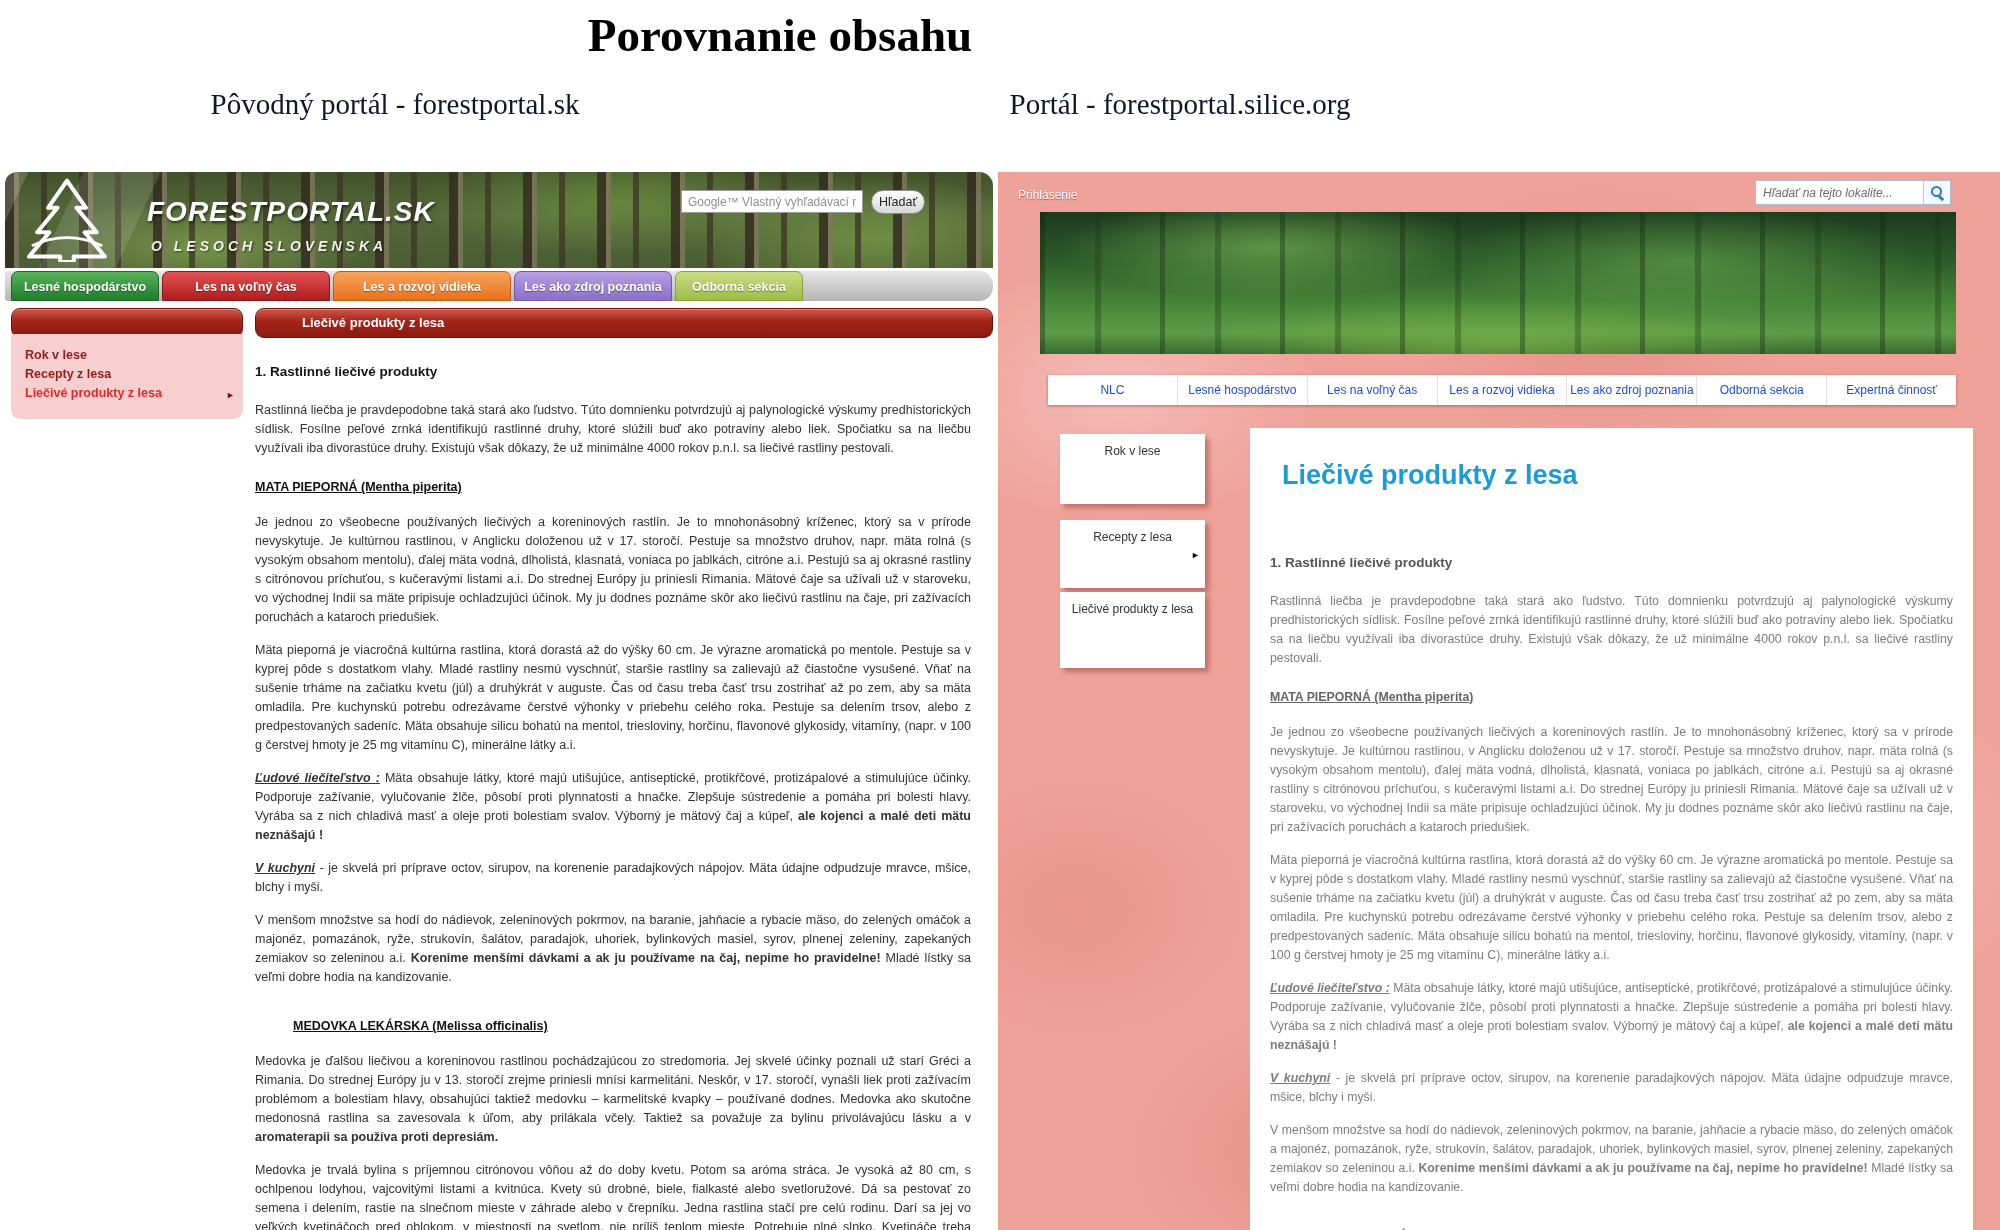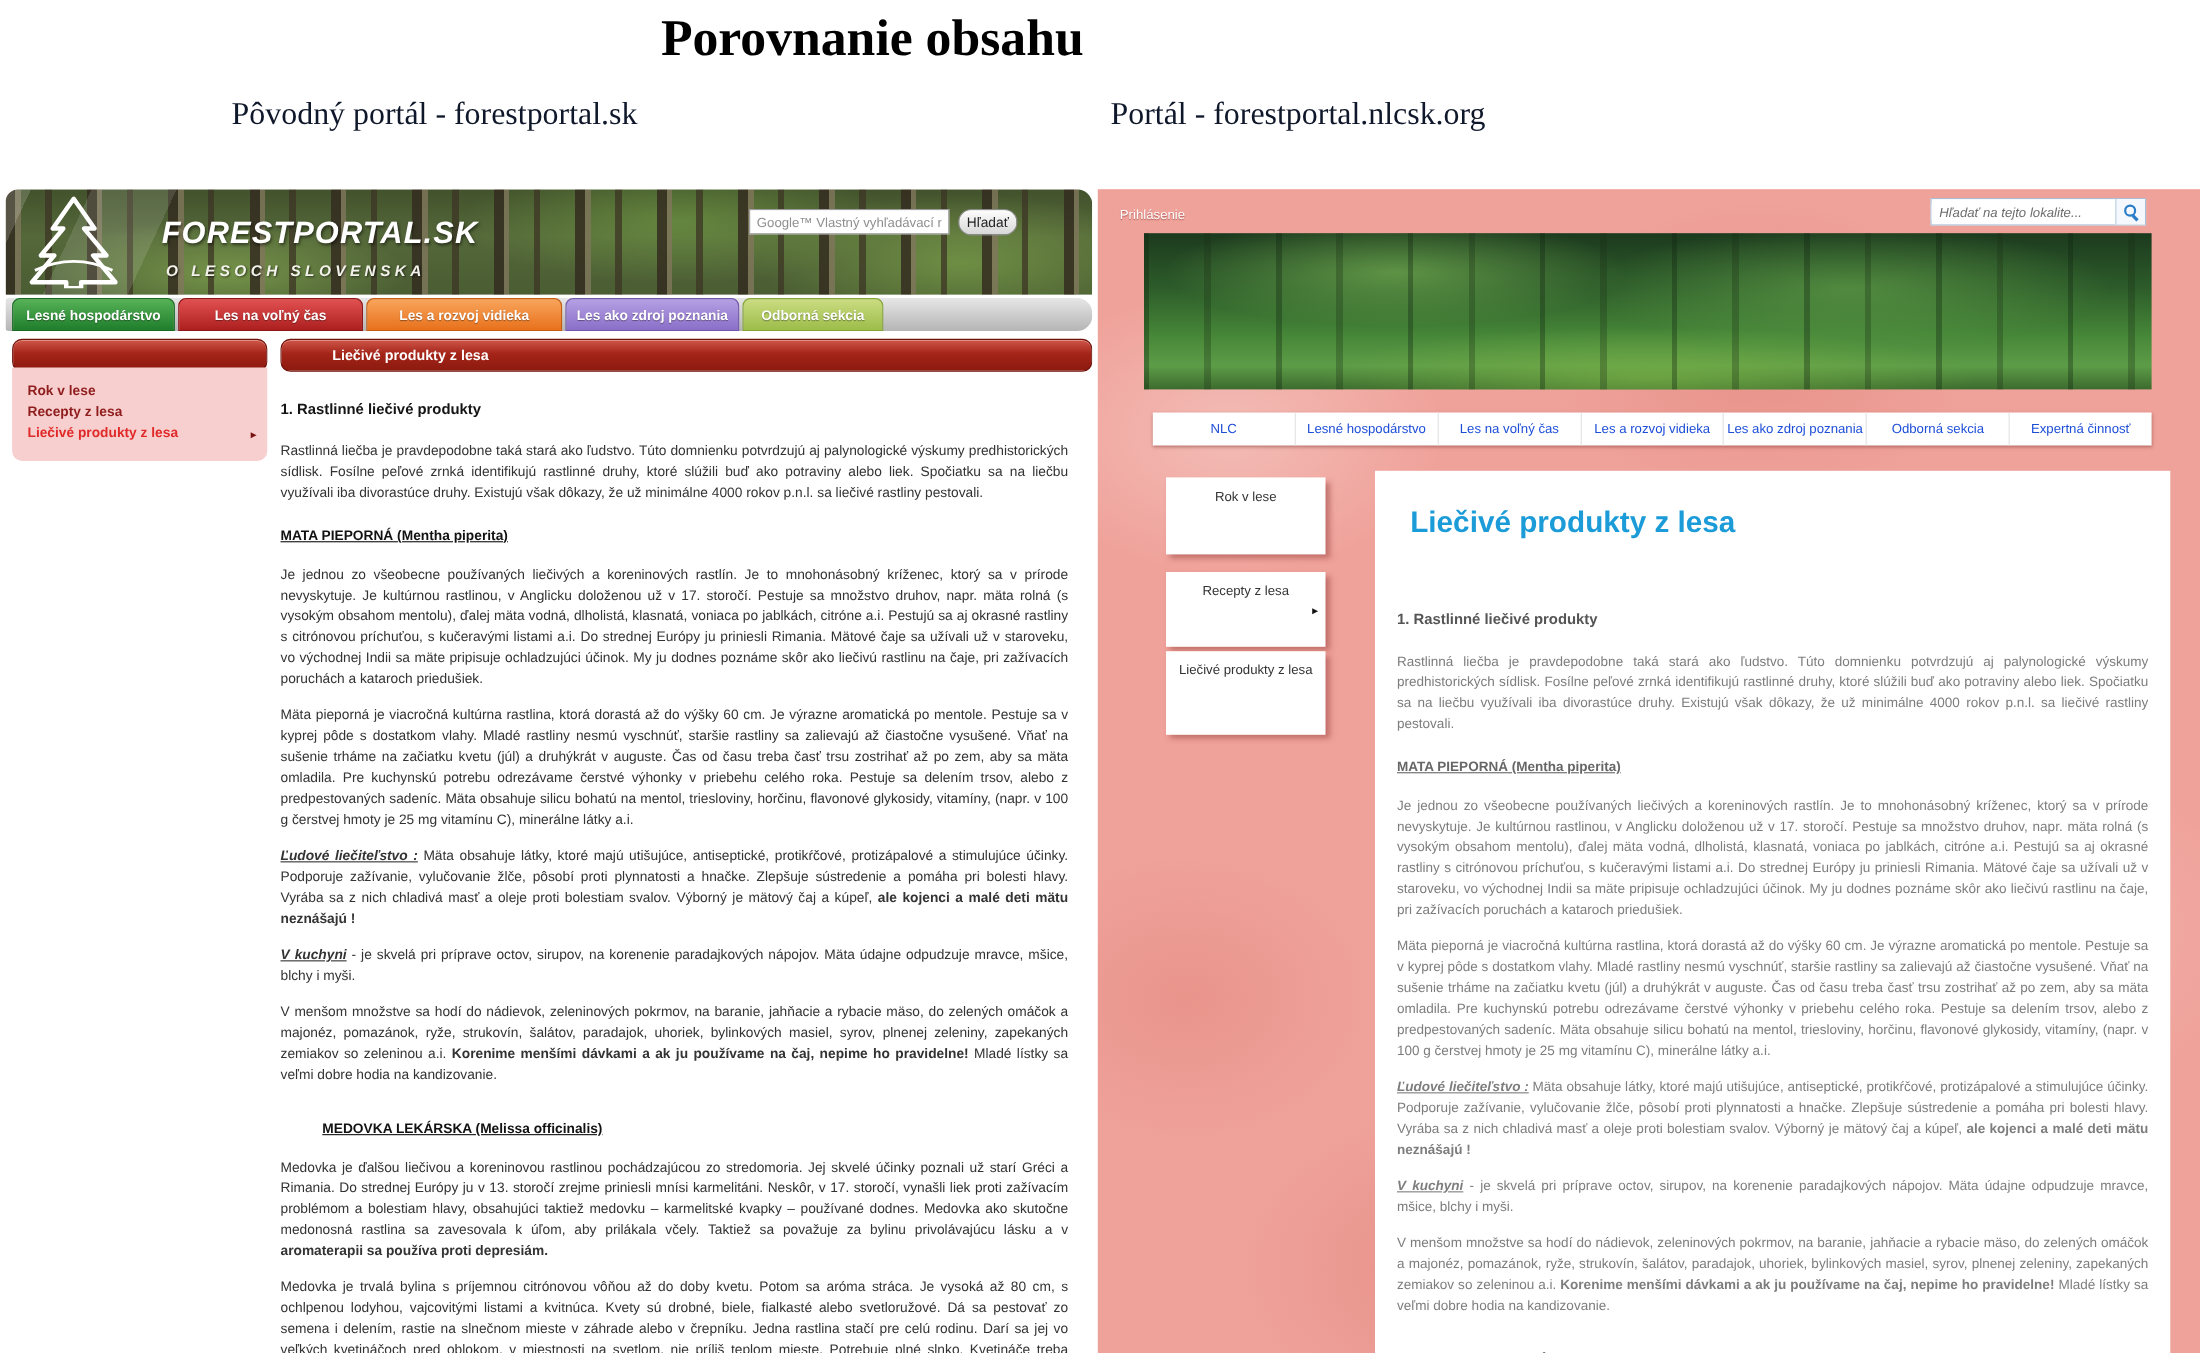--- a/index.html
+++ b/index.html
@@ -1,21 +1,21 @@
 <!DOCTYPE html>
 <html lang="sk"><head>
 <meta charset="utf-8">
 <style>
   * { margin:0; padding:0; box-sizing:border-box; }
   html,body { width:2000px; height:1230px; background:#fff; overflow:hidden;
               font-family:"Liberation Sans","DejaVu Sans",sans-serif; }
 
   
   .main-title { position:absolute; top:8px; left:0; width:1560px; text-align:center;
-    font-family:"Liberation Serif","DejaVu Serif",serif; font-weight:bold; font-size:47px; color:#000;margin-left:13px; }
+    font-family:"Liberation Serif","DejaVu Serif",serif; font-weight:bold; font-size:47px; color:#000; }
   .sub-title { position:absolute; top:88px; font-family:"Liberation Serif","DejaVu Serif",serif;
     font-size:29px; color:#0f172a; text-align:center; }
   .sub-left  { left:5px;   width:780px; }
   .sub-right { left:800px; width:760px; }
 
   
   .lp { position:absolute; left:5px; top:172px; width:988px; height:1058px; background:#fff; overflow:hidden; }
 
   .lp-header { position:absolute; left:0; top:0; width:988px; height:96px; border-radius:12px 14px 0 0; overflow:hidden;
     background:
@@ -124,21 +124,21 @@
   .rp-title { color:#1b9bd7; font-weight:bold; font-size:27px; margin:32px 0 0 12px; }
   .rp-article { margin-top:62px; font-size:12.3px; line-height:19px; color:#7d7d7d; }
   .rp-article .sec { color:#555; }
   .rp-article .hu { color:#666; }
 </style>
 </head>
 <body>
 
 <h1 class="main-title">Porovnanie obsahu</h1>
 <div class="sub-title sub-left">Pôvodný portál - forestportal.sk</div>
-<div class="sub-title sub-right">Portál - forestportal.nlcsk.org</div>
+<div class="sub-title sub-right">Portál - forestportal.silice.org</div>
 
 <div class="lp">
   <div class="lp-header">
     <span class="lp-logo">
       <svg width="88" height="84" viewBox="0 0 64 62">
         <path d="M32 2 L18 22 H25 L10 40 H19 L4 58 H27 V62 H37 V58 H60 L45 40 H54 L39 22 H46 Z" fill="none" stroke="#ffffff" stroke-width="3" stroke-linejoin="round"></path>
         <path d="M6 50 Q32 38 58 50" fill="none" stroke="#ffffff" stroke-width="2"></path>
       </svg>
     </span>
     <div class="lp-logo-text">FORESTPORTAL.SK</div>

